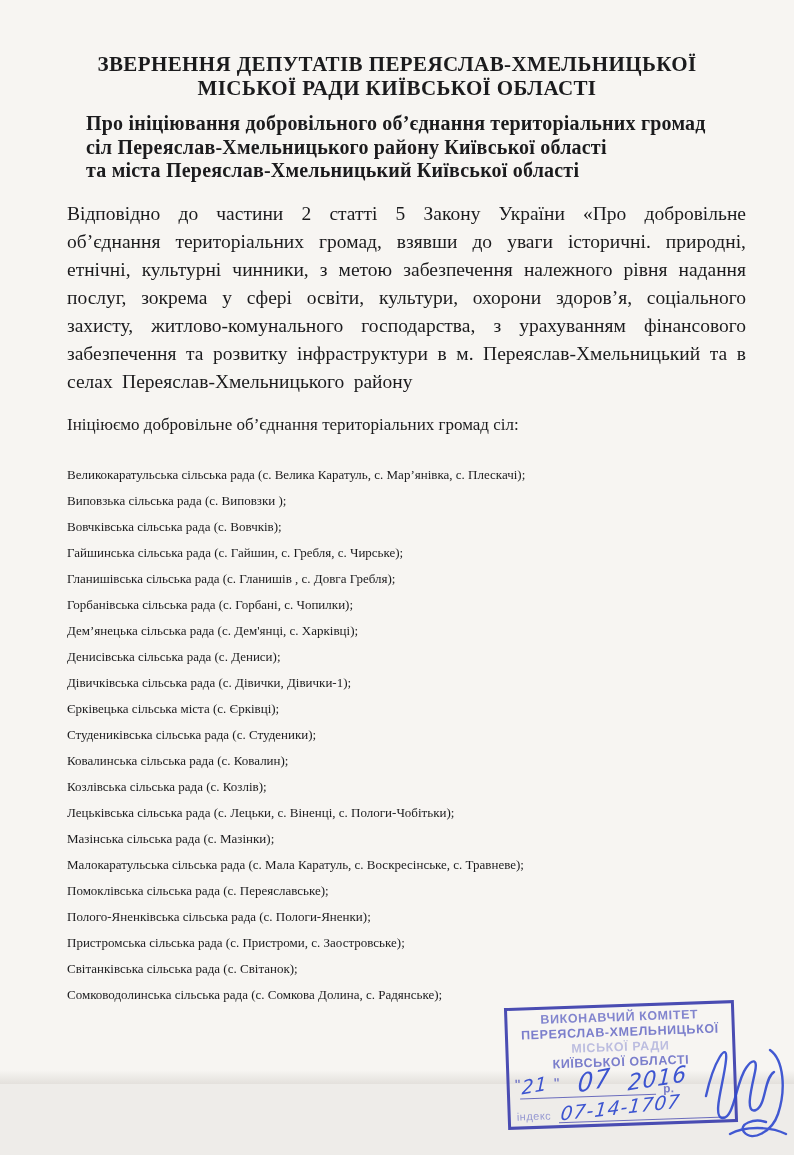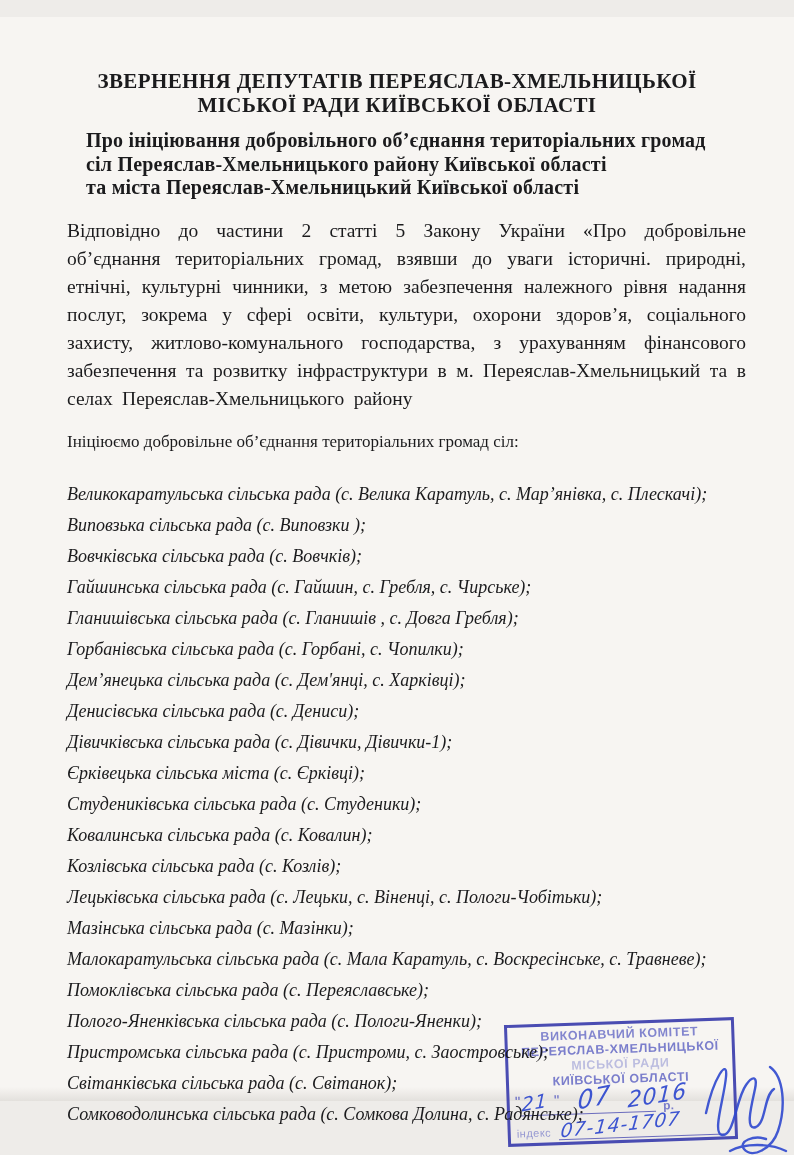--- a/index.html
+++ b/index.html
@@ -7,21 +7,20 @@
     width: 794px; height: 1155px;
     background: #eeece9;
     font-family: "Liberation Serif", serif;
     overflow: hidden;
   }
   .page {
     position: relative;
     width: 794px; height: 1084px;
     background: var(--paper, #f7f5f2);
     color: var(--ink, #1b1b1d);
-    margin-top: 17px;
   }
   
   .page::after {
     content: "";
     position: absolute; left: 0; right: 0; bottom: 0; height: 14px;
     background: linear-gradient(to bottom, rgba(190,186,180,0), rgba(190,186,180,0.35));
     pointer-events: none;
   }
   .title {
     padding-top: 52px;
@@ -49,23 +48,22 @@
   .intro {
     margin: 17px 48px 0 67px;
     font-size: 17px;
     line-height: 24px;
   }
   .councils {
     position: relative;
     z-index: 2;
     margin: 25px 48px 0 67px;
     width: 662px;
-    font-size: 18px;
-    line-height: 31px;
-    font-style: italic;
+    font-size: 13px;
+    line-height: 26px;
   }
   .council { margin: 0; }
 
   
   .stamp {
     position: absolute;
     left: 506px; top: 1004px;
     width: 224px; height: 116px;
     border: 3px solid var(--stamp-border, #3d40ae);
     transform: rotate(-2deg);

